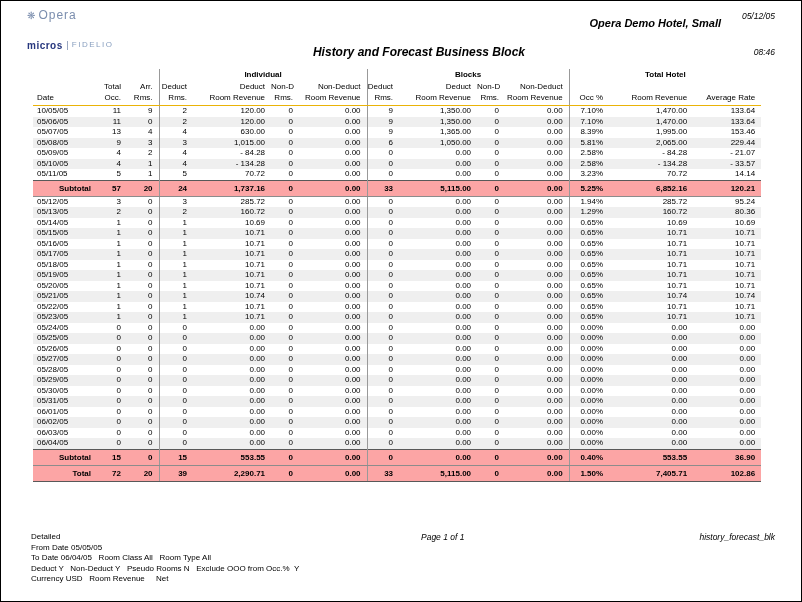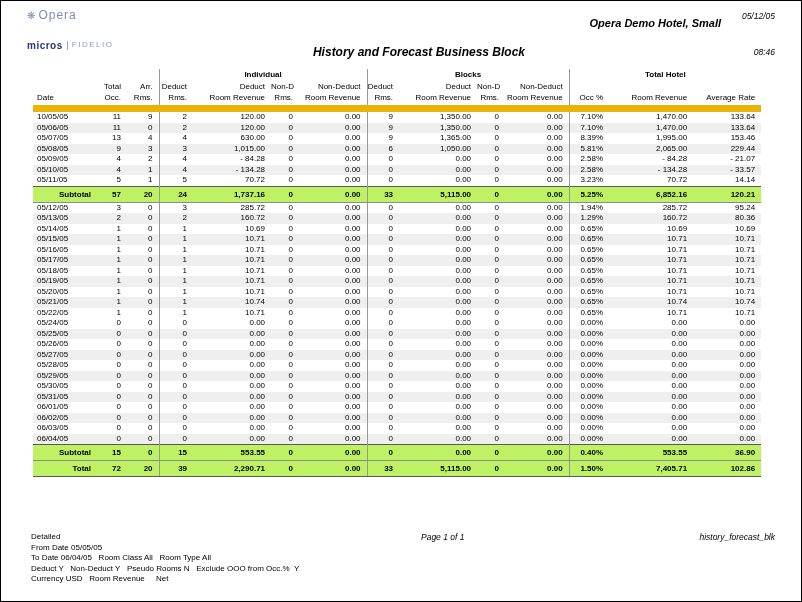--- a/index.html
+++ b/index.html
@@ -29,34 +29,34 @@
   }
   .report-time { position:absolute; top:46px; right:26px; font-size:8.5px; font-style:italic; }
 
   
   .tablewrap { position:absolute; top:68px; left:32px; }
   table { border-collapse:collapse; table-layout:fixed; width:728px; }
   th, td { margin:0; overflow:hidden; white-space:nowrap; }
 
   thead th { font-size:8px; font-weight:normal; text-align:right; padding:0 6px 0 0; height:11px; line-height:11px; }
   thead tr.grprow th { font-weight:bold; text-align:center; padding:0; height:12px; line-height:12px; }
-  thead tr.line2 th { border-bottom:7px solid #eab308; padding-bottom:2px; }
+  thead tr.line2 th { border-bottom:1px solid #eab308; padding-bottom:2px; }
   thead th.left { text-align:left; padding:0 0 0 4px; }
 
   tbody td {
     font-size:8px; height:10.5px; line-height:10.5px;
     text-align:right; padding:0 6px 0 0;
   }
   tbody td.c0 { text-align:left; padding:0 0 0 4px; }
   tbody tr.alt td { background:#efefef; }
 
   .sepl { border-left:1px solid #999; }
 
   tbody tr.subtotal td, tbody tr.total td {
-    font-weight:bold; height:15px; line-height:15px; background:#bef264;
+    font-weight:bold; height:15px; line-height:15px; background:#fca5a5;
   }
   tbody tr.subtotal td { border-top:1px solid #595959; border-bottom:1px solid #8c8c8c; }
   tbody tr.total td { border-top:1px solid #595959; border-bottom:1px solid #595959; }
   tbody tr.subtotal td.c0, tbody tr.total td.c0 { text-align:right; padding:0 2px 0 0; }
 
   
   .footer { position:absolute; top:531px; left:30px; font-size:8px; display:flex; }
   .filter-label { font-style:italic; width:58px; }
   .filter-lines div { white-space:pre; line-height:10.5px; }
   .page-label { position:absolute; top:531px; left:420px; font-size:8.5px; font-style:italic; }
@@ -439,20 +439,36 @@
             <td>0</td>
             <td>0.00</td>
             <td class="sepl">0</td>
             <td>0.00</td>
             <td>0</td>
             <td>0.00</td>
             <td class="sepl">0.65%</td>
             <td>10.71</td>
             <td>10.71</td>
           </tr>
+          <tr class="alt">
+            <td class="c0">05/23/05</td>
+            <td>1</td>
+            <td>0</td>
+            <td class="sepl">1</td>
+            <td>10.71</td>
+            <td>0</td>
+            <td>0.00</td>
+            <td class="sepl">0</td>
+            <td>0.00</td>
+            <td>0</td>
+            <td>0.00</td>
+            <td class="sepl">0.65%</td>
+            <td>10.71</td>
+            <td>10.71</td>
+          </tr>
           <tr>
             <td class="c0">05/24/05</td>
             <td>0</td>
             <td>0</td>
             <td class="sepl">0</td>
             <td>0.00</td>
             <td>0</td>
             <td>0.00</td>
             <td class="sepl">0</td>
             <td>0.00</td>

